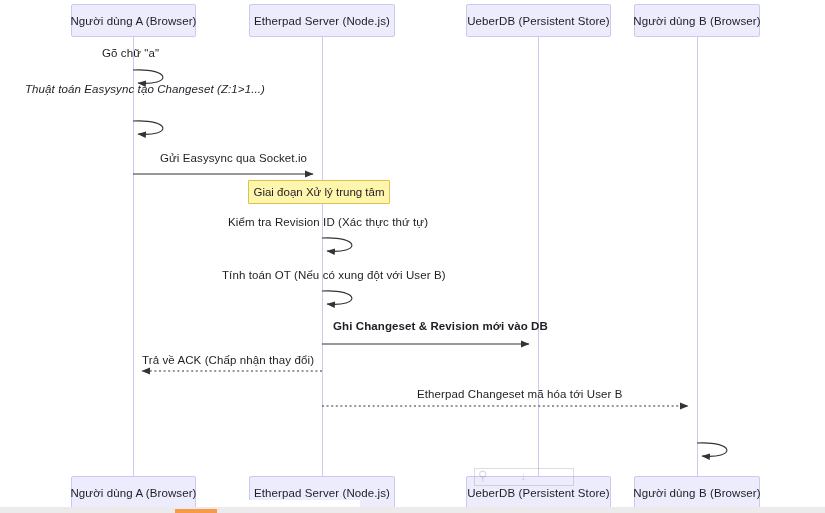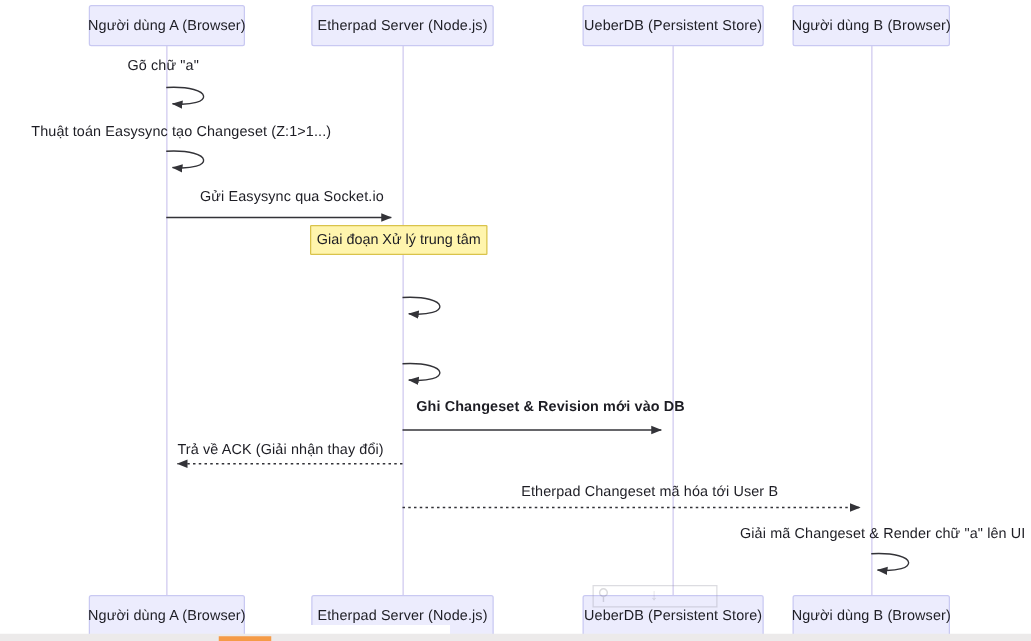--- a/index.html
+++ b/index.html
@@ -217,33 +217,34 @@
     </g>
 
     
     <g>
       <path d="M697,443 C 736,441 736,459 702,456" fill="none" stroke="#333338" stroke-width="1.1" marker-end="url(#ah)"></path>
     </g>
   </svg>
 
   <div class="msg-label" style="left:102px; top:47px;">Gõ chữ "a"</div>
 
-  <div class="msg-label" style="left:25px; top:100px;">Thuật toán Easysync tạo Changeset (Z:1&gt;1...)</div>
+  <div class="msg-label" style="left:25px; top:83px;font-style:italic;">Thuật toán Easysync tạo Changeset (Z:1&gt;1...)</div>
 
   <div class="msg-label" style="left:160px; top:152px;">Gửi Easysync qua Socket.io</div>
 
-
+  <div class="msg-label" style="left:228px; top:216px;">Kiểm tra Revision ID (Xác thực thứ tự)</div>
+
+  <div class="msg-label" style="left:222px; top:269px;">Tính toán OT (Nếu có xung đột với User B)</div>
 
   <div class="msg-label" style="left:333px; top:320px;font-weight:bold;">Ghi Changeset &amp; Revision mới vào DB</div>
 
-  <div class="msg-label" style="left:142px; top:354px;">Trả về ACK (Giải nhận thay đổi)</div>
+  <div class="msg-label" style="left:142px; top:354px;">Trả về ACK (Chấp nhận thay đổi)</div>
 
   <div class="msg-label" style="left:417px; top:388px;">Etherpad Changeset mã hóa tới User B</div>
 
-  <div class="msg-label" style="left:592px; top:421px;">Giải mã Changeset &amp; Render chữ "a" lên UI</div>
 
   <div class="note-box" style="left:248px; top:180px; width:142px; height:24px;">
     <span>Giai đoạn Xử lý trung tâm</span>
   </div>
 
   <div class="ghost-rect" style="left:474px; top:468px; width:98px; height:16px;"></div>
   <div class="ghost-toolbar" style="left:478px; top:468px; width:100px; height:16px;">
     <span class="ghost-icon" style="left:0px; top:1px;">⚲</span>
     <span class="ghost-icon" style="left:42px; top:1px;">↓</span>
   </div>

